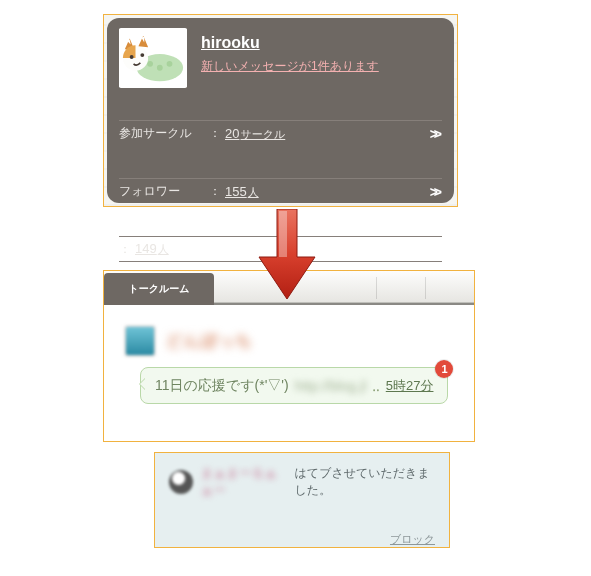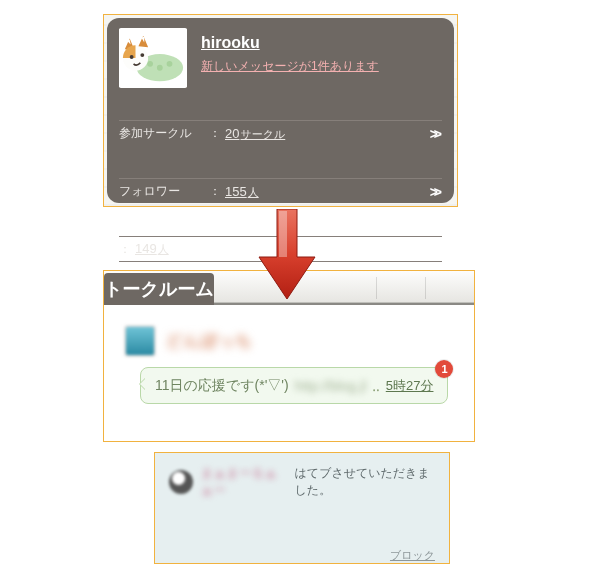--- a/index.html
+++ b/index.html
@@ -108,21 +108,21 @@
     display: flex;
     box-shadow: inset 0 -1px 0 #bfbfba;
   }
   .tab-active {
     width: 110px;
     height: 32px;
     margin-top: 2px;
     background: #6e6863;
     color: #fff;
     font-weight: bold;
-    font-size: 18px;
+    font-size: 10px;
     display: flex;
     align-items: center;
     justify-content: center;
     border-radius: 4px 4px 0 0;
   }
   .tab-sep { width: 1px; background: rgba(0,0,0,.12); margin-top: 6px; height: 22px; }
   .tab-ghost { flex: 1; }
 
   .talk-body {
     padding: 20px 14px 12px 20px;
@@ -195,21 +195,21 @@
     display:flex; align-items:center; justify-content:center;
     font-size: 11px;
     font-weight: bold;
     box-shadow: 0 0 0 1px rgba(0,0,0,.08);
   }
 
   
   .reply-wrap {
     position: absolute;
     left: 154px; top: 452px;
-    width: 296px; height: 112px;
+    width: 296px; height: 96px;
     border: 1px solid #f1b23f;
     background: #e6eff0;
     padding: 12px 10px 8px 14px;
   }
   .reply-row { display:flex; align-items:center; gap:8px; }
   .reply-ava {
     width: 24px; height:24px; border-radius:50%;
     background: radial-gradient(circle at 40% 35%, #fff 0 6px, #555 7px 24px);
     filter: blur(1.5px);
     flex:0 0 auto;

